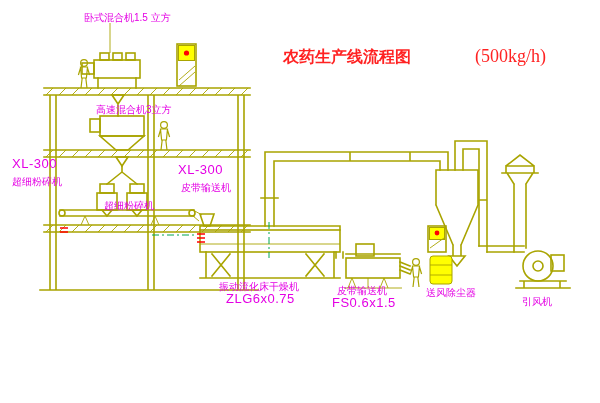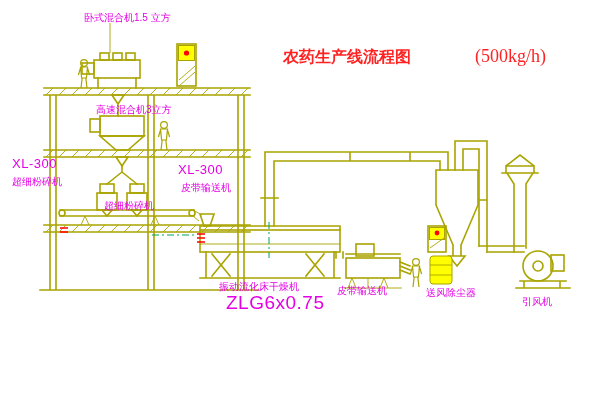--- a/index.html
+++ b/index.html
@@ -12,21 +12,21 @@
   .stage svg{position:absolute;left:0;top:0;}
   .ln{stroke:var(--line);fill:none;stroke-width:1.6;stroke-linecap:square;}
   .ln-thin{stroke:var(--line);fill:none;stroke-width:0.9;}
   .yfill{fill:var(--yellow);stroke:var(--line);stroke-width:1;}
   .rdot{fill:var(--red);stroke:none;}
   .rtick{stroke:var(--red);stroke-width:1.6;fill:none;}
   .gline{stroke:var(--green);stroke-width:1;fill:none;stroke-dasharray:7 3 2 3;}
   .person{stroke:var(--line);fill:none;stroke-width:1.2;}
   .lbl{position:absolute;color:var(--label);font-size:10px;line-height:1.15;white-space:nowrap;}
   .lbl-md{font-size:13px;font-weight:normal;letter-spacing:.5px;}
-  .lbl-lg{font-size:19px;letter-spacing:.5px;}
+  .lbl-lg{font-size:13px;letter-spacing:.5px;}
   .title{position:absolute;left:283px;top:46px;color:var(--title);display:flex;align-items:baseline;
          font-family:"Liberation Serif",serif;white-space:nowrap;gap:16px;}
   .title .t1{font-size:16px;font-weight:bold;}
   .title .t2{font-size:18px;font-weight:normal;padding-left:48px;}
 </style>
 </head>
 <body>
 
 <div class="stage">
 
@@ -151,15 +151,16 @@
   <div class="lbl" style="left:84px;top:12px">卧式混合机1.5 立方</div>
   <div class="lbl" style="left:96px;top:104px">高速混合机3立方</div>
   <div class="lbl lbl-md" style="left:12px;top:157px">XL-300</div>
   <div class="lbl" style="left:12px;top:176px">超细粉碎机</div>
   <div class="lbl lbl-md" style="left:178px;top:163px">XL-300</div>
   <div class="lbl" style="left:181px;top:182px">皮带输送机</div>
   <div class="lbl" style="left:104px;top:200px">超细粉碎机</div>
   <div class="lbl" style="left:219px;top:281px">振动流化床干燥机</div>
   <div class="lbl lbl-lg" style="left:226px;top:292px">ZLG6x0.75</div>
   <div class="lbl" style="left:337px;top:285px">皮带输送机</div>
+  <div class="lbl lbl-lg" style="left:332px;top:296px">FS0.6x1.5</div>
   <div class="lbl" style="left:426px;top:287px">送风除尘器</div>
   <div class="lbl" style="left:522px;top:296px">引风机</div>
 </div>
 
 </body></html>

